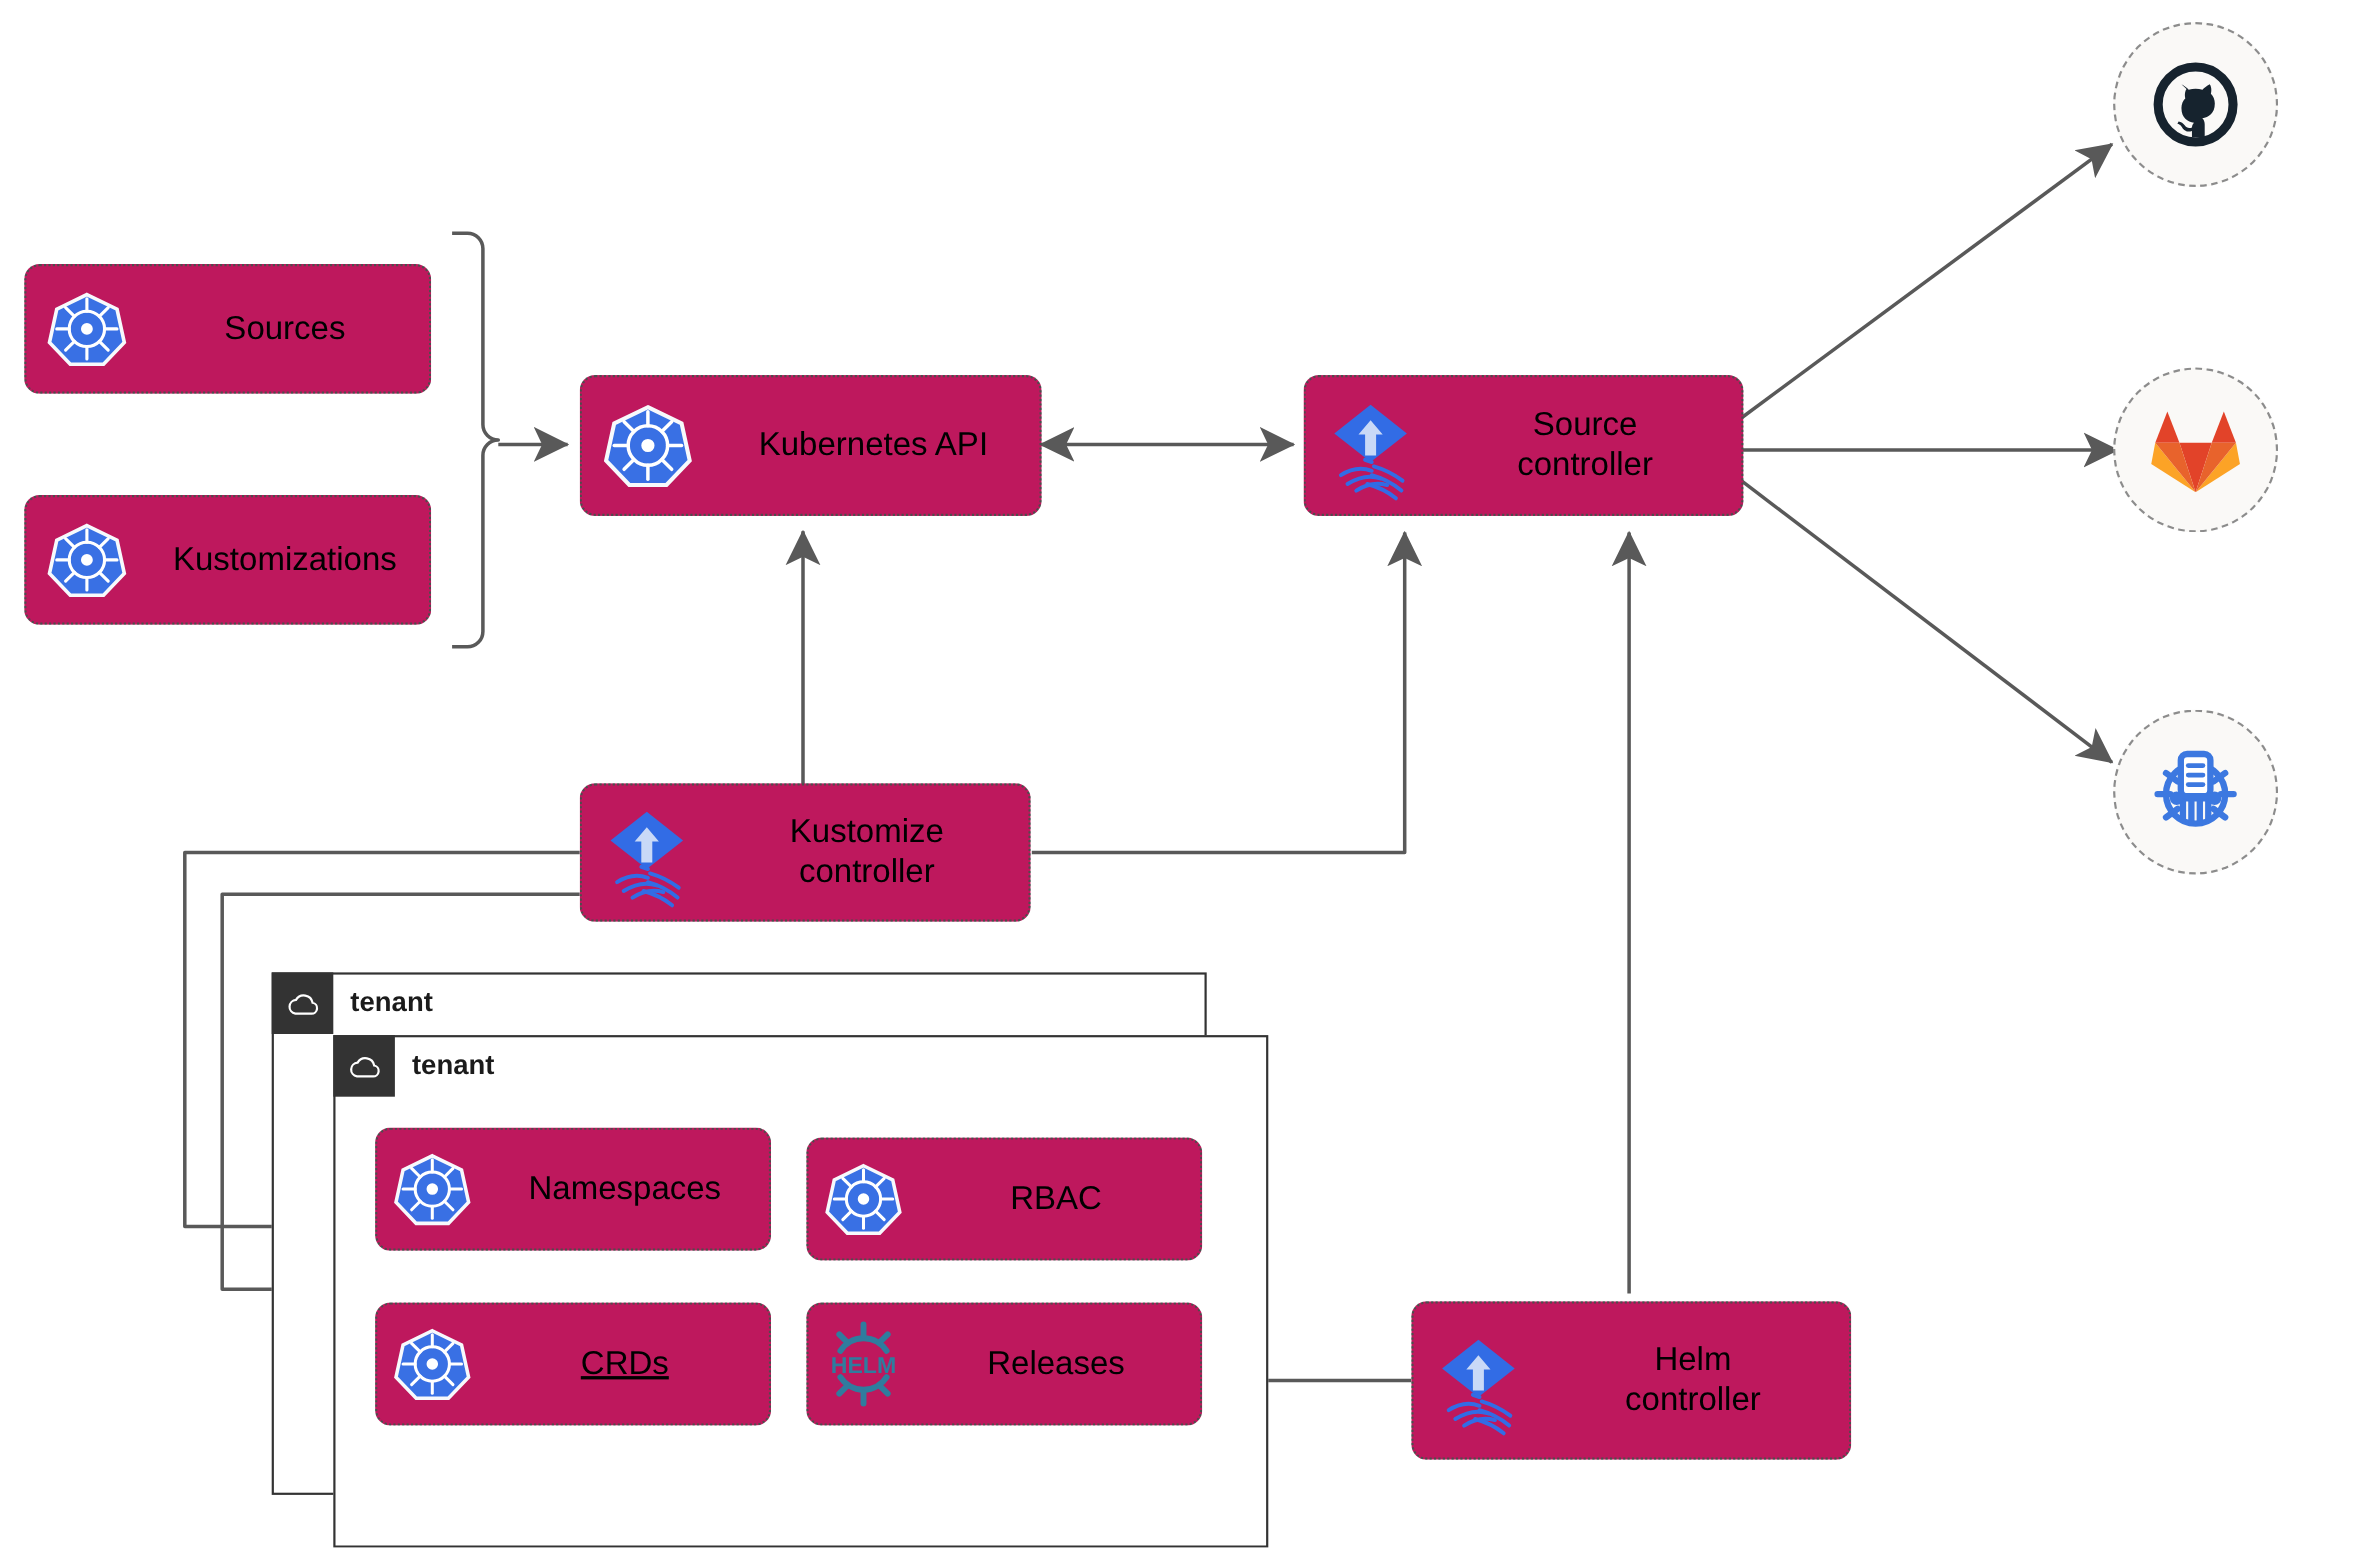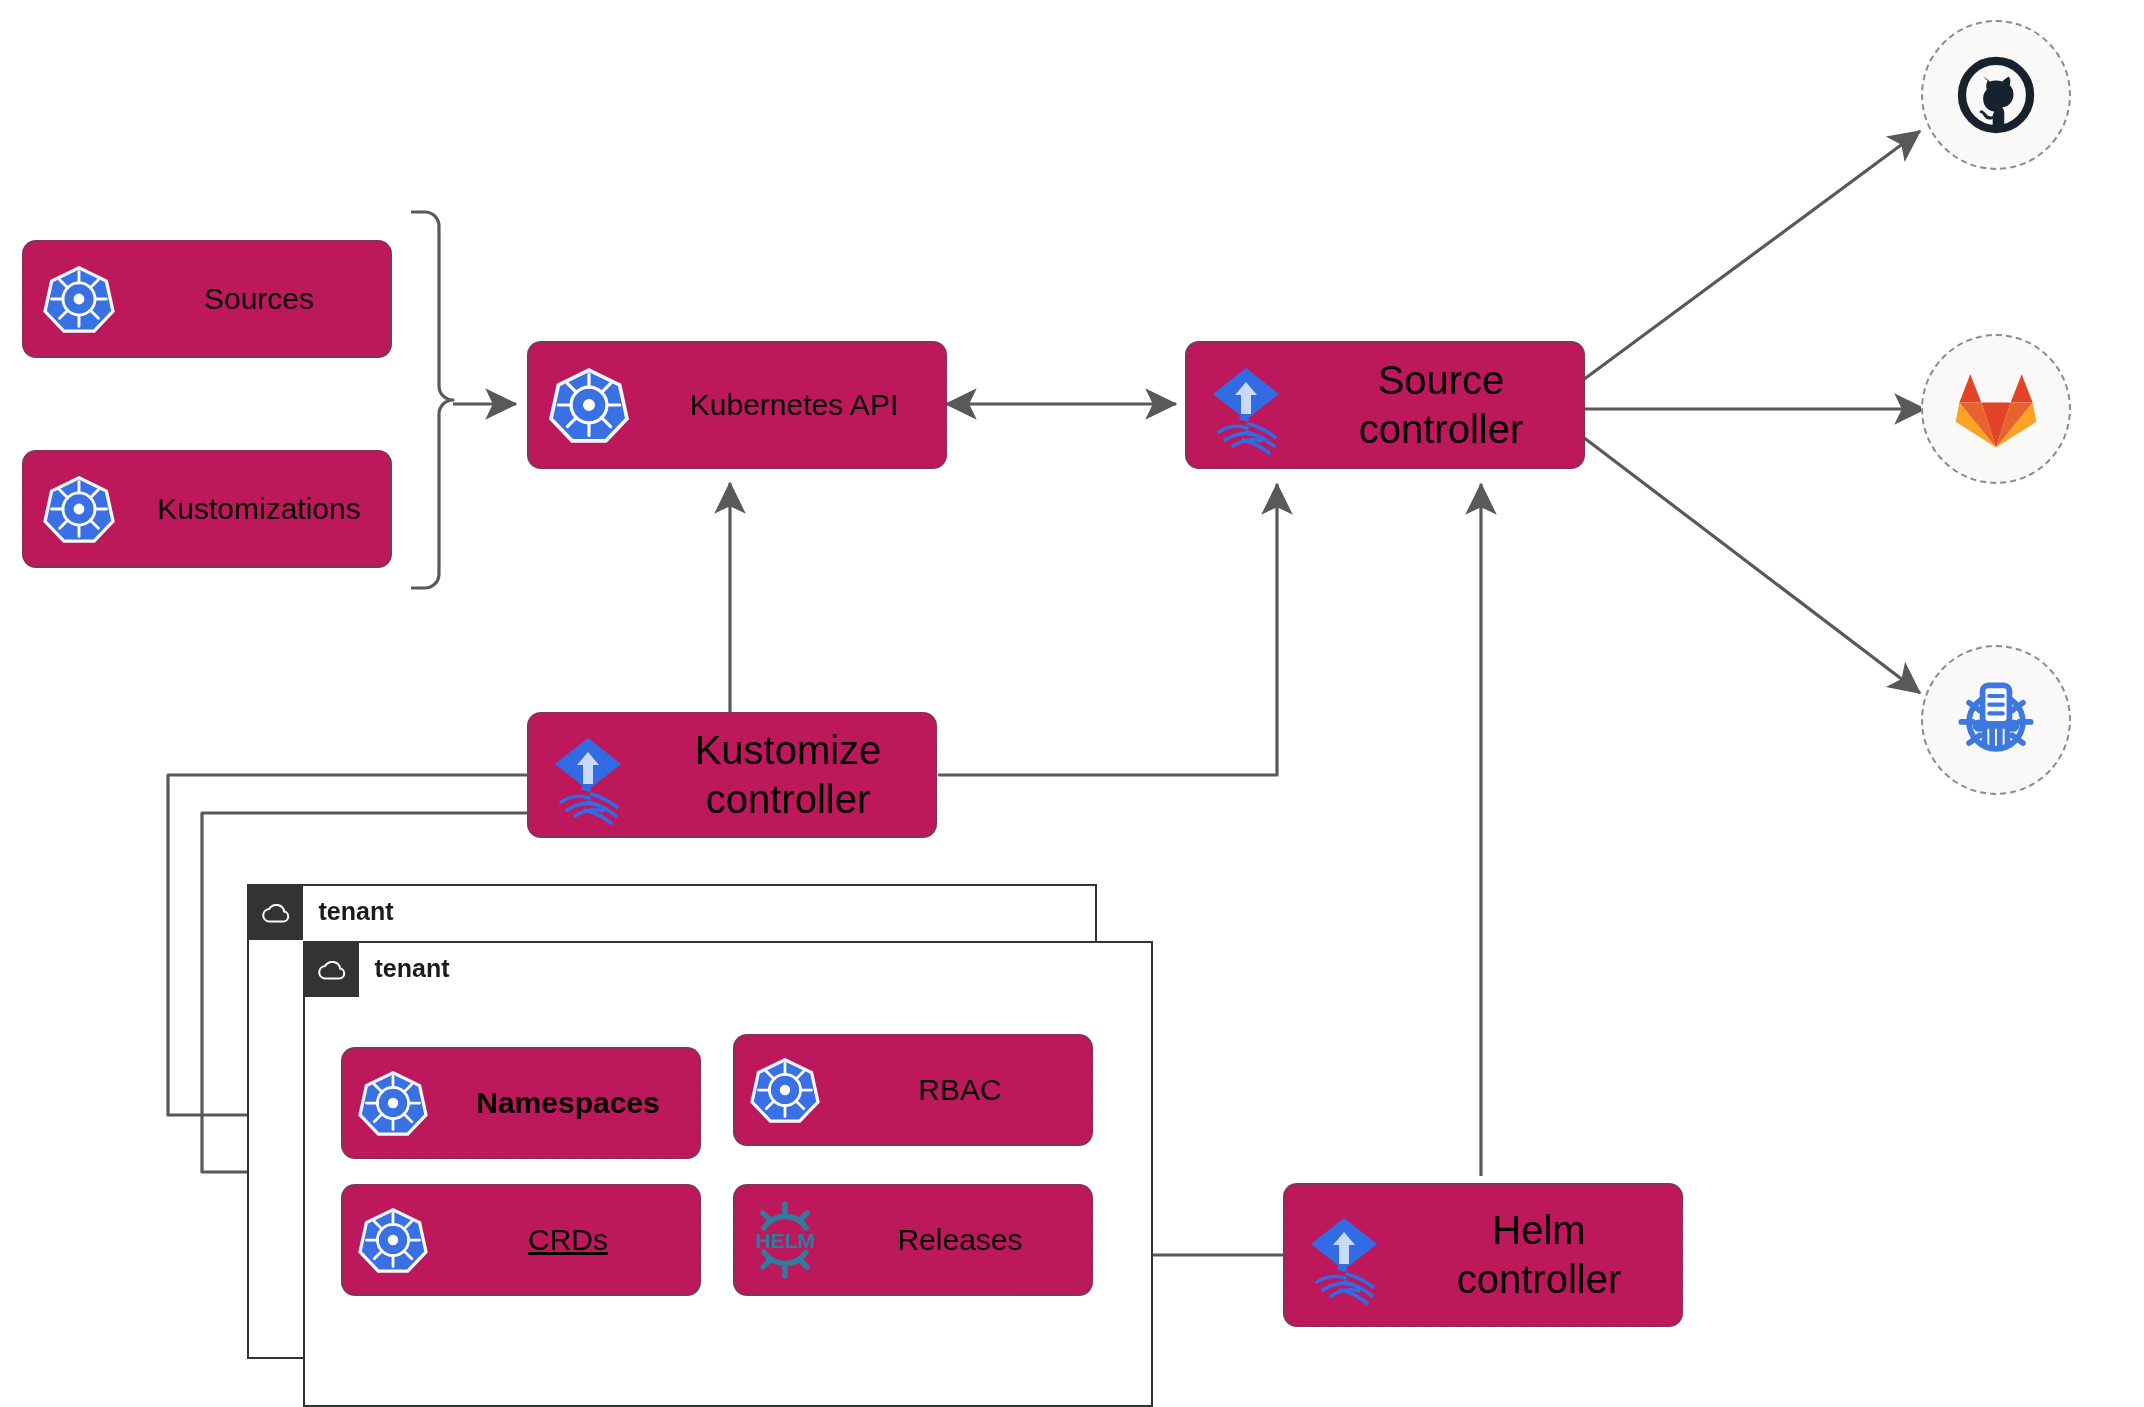--- a/index.html
+++ b/index.html
@@ -15,21 +15,21 @@
     border-radius:14px;
     display:flex;align-items:center;
     box-sizing:border-box;
   }
   .node .ic{flex:0 0 auto;display:flex;align-items:center;justify-content:center;}
   .node .lbl{
     flex:1 1 auto;text-align:center;color:#000;
     font-size:30px;line-height:1.22;white-space:pre-line;
     padding-right:6px;
   }
-  .node.two-line .lbl{font-size:40px;}
+  .node.two-line .lbl{font-size:30px;}
 
   
   .circ{
     position:absolute;width:150px;height:150px;border-radius:50%;
     background:#faf9f7;border:2.5px dashed #8c8c8c;
     display:flex;align-items:center;justify-content:center;box-sizing:border-box;
   }
 
   
   .tenant{
@@ -231,21 +231,21 @@
           <path d="M40,70 q15,4 27,14"></path>
           <path d="M36,78 q15,4 26,13"></path>
           <path d="M34,56 q3,1 6,2"></path>
         </g>
       </svg>
     </div>
     <div class="lbl">Helm
 controller</div>
   </div>
 
-  <div class="node" style="left:341px;top:1047px;width:360px;height:112px;font-weight:bold;">
+  <div class="node" style="left:341px;top:1025px;width:360px;height:112px;">
     <div class="ic" style="width:100px;">
       <svg width="66" height="66" viewBox="0 0 72 72" aria-hidden="true">
         <polygon points="36,3 65,17 72,49 52,70 20,70 0,49 7,17" fill="#3970e4" stroke="#f7f9fc" stroke-width="3.5"></polygon>
         <g fill="none" stroke="#fff" stroke-width="3" stroke-linecap="round">
           <circle cx="36" cy="36" r="17"></circle>
           <circle cx="36" cy="36" r="4.2" fill="#fff"></circle>
           <path d="M36,7 V19"></path>
             <path d="M36,53 V65"></path>
           <path d="M7,36 H19"></path>
             <path d="M53,36 H65"></path>

